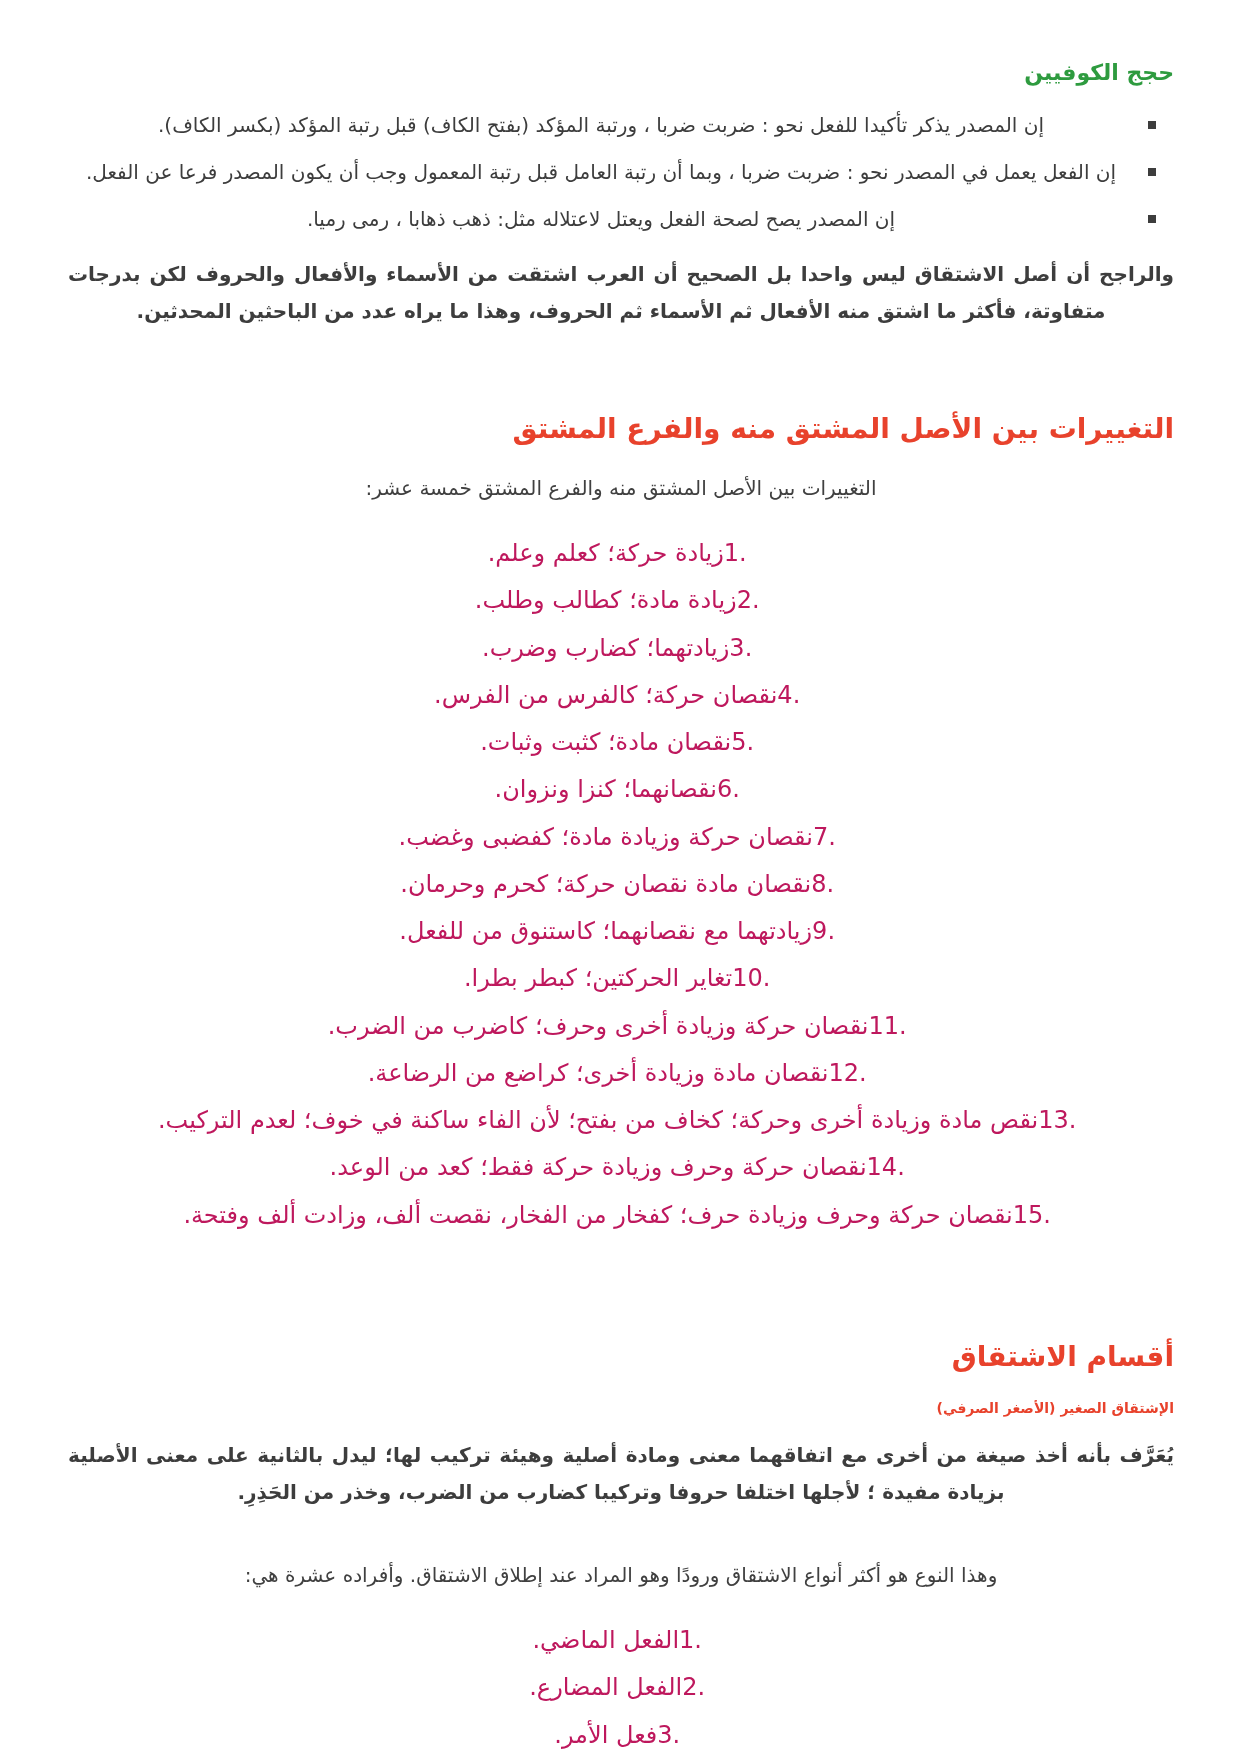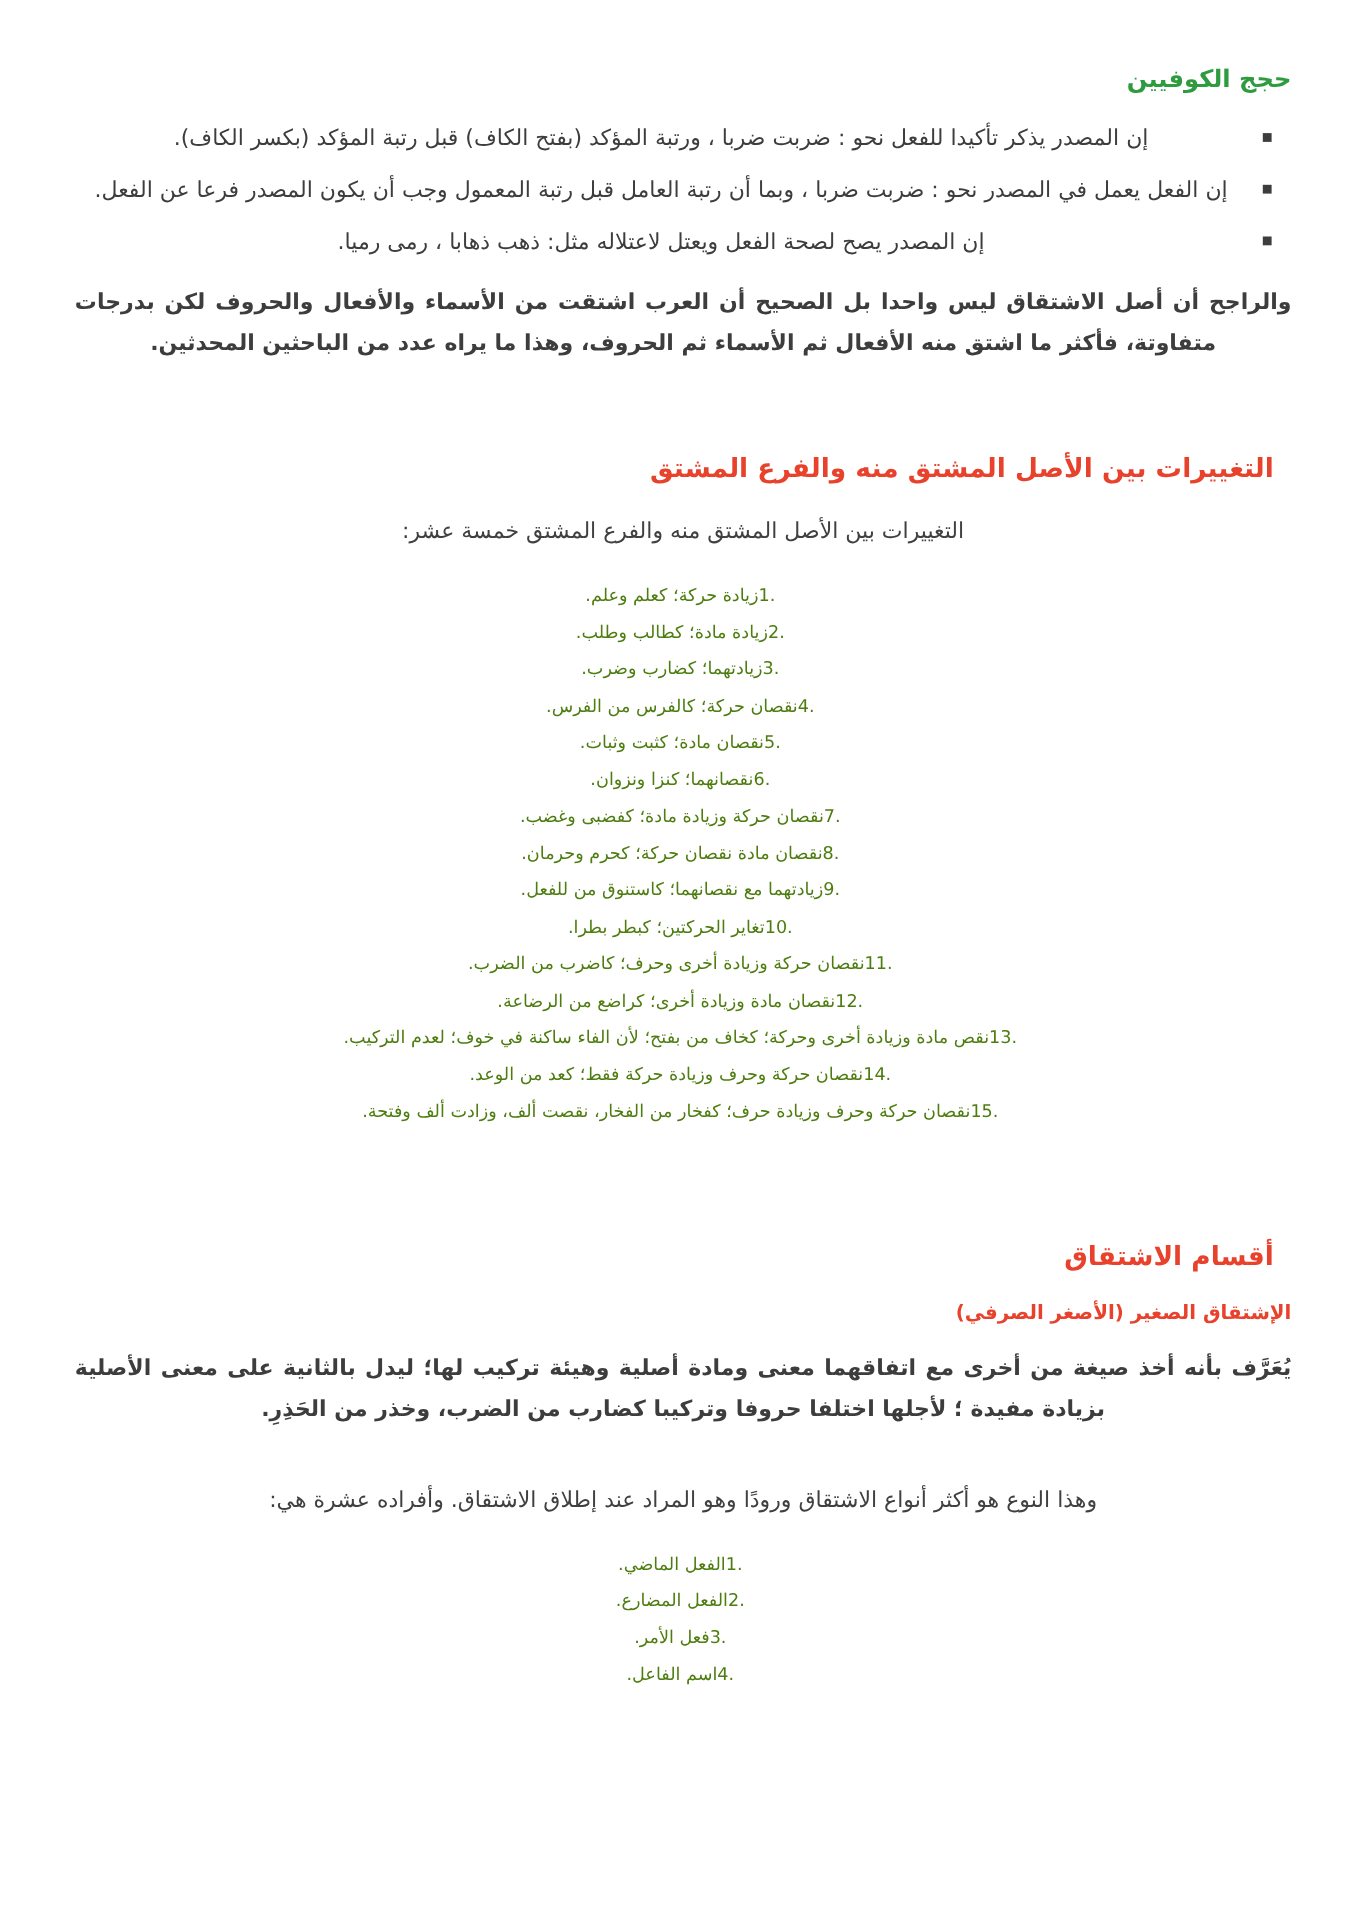--- a/index.html
+++ b/index.html
@@ -21,28 +21,28 @@
   }
   .heading-green {
     color: #2e9b3f;
     font-size: 22px;
     text-align: right;
     margin: 8px 0 18px 0;
     line-height: 1.5;
   }
   .heading-red {
     color: #e8422c;
-    font-size: 24px;
+    font-size: 28px;
     text-align: right;
-    margin: 30px 16px 20px 0;
+    margin: 30px 0 20px 0;
     line-height: 1.5;
   }
   .heading-red-sub {
     color: #e8422c;
-    font-size: 18px;
+    font-size: 14px;
     text-align: right;
     margin: 6px 0 18px 0;
     line-height: 1.5;
   }
   p.body-text {
     font-size: 20px;
     line-height: 1.85;
     text-align: justify;
     text-align-last: center;
     margin: 18px 0;
@@ -81,25 +81,25 @@
     background: #3d3d3d;
   }
   ol.numbered {
     list-style: none;
     margin: 0 0 10px 0;
     padding: 0;
     counter-reset: itemnum;
   }
   ol.numbered > li {
     counter-increment: itemnum;
-    font-size: 16px;
+    font-size: 24px;
     line-height: 1.72;
     margin: 0 0 6px 0;
     text-align: center;
-    color: #4d7c0f;
+    color: #be185d;
   }
   ol.numbered > li::before {
     content: counter(itemnum) ". ";
   }
   ol.numbered.latin > li::before {
     content: counter(itemnum) ". ";
     direction: ltr;
     unicode-bidi: embed;
   }
   .spacer-lg { height: 60px; }

